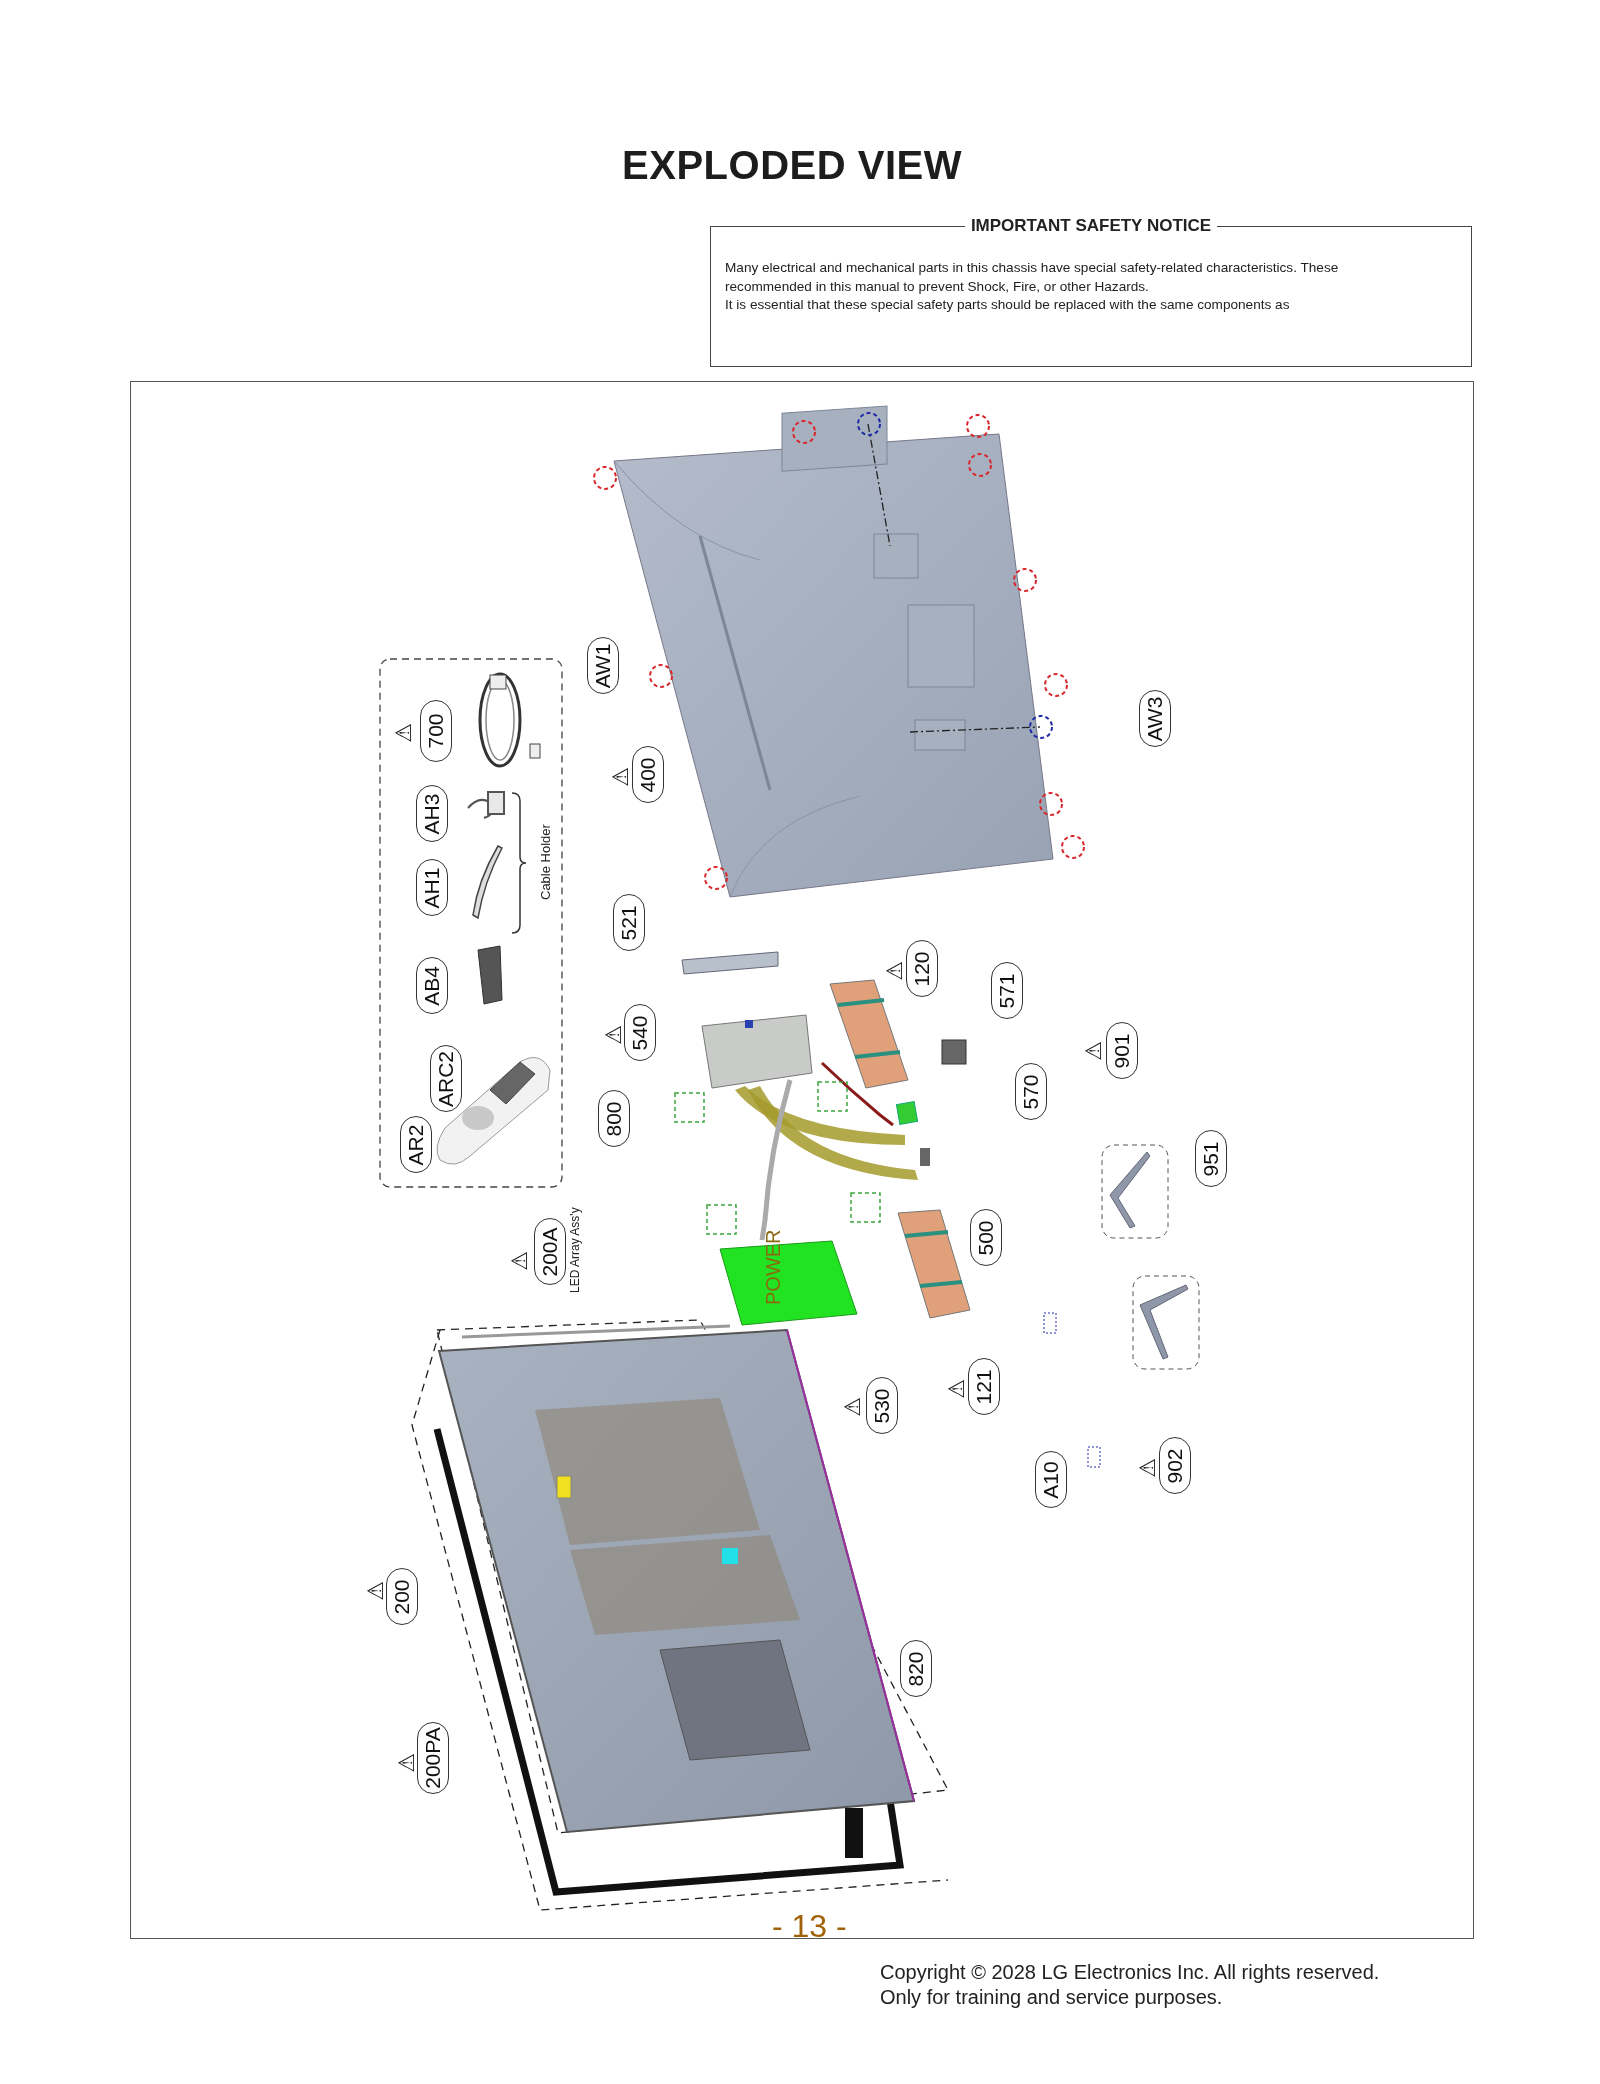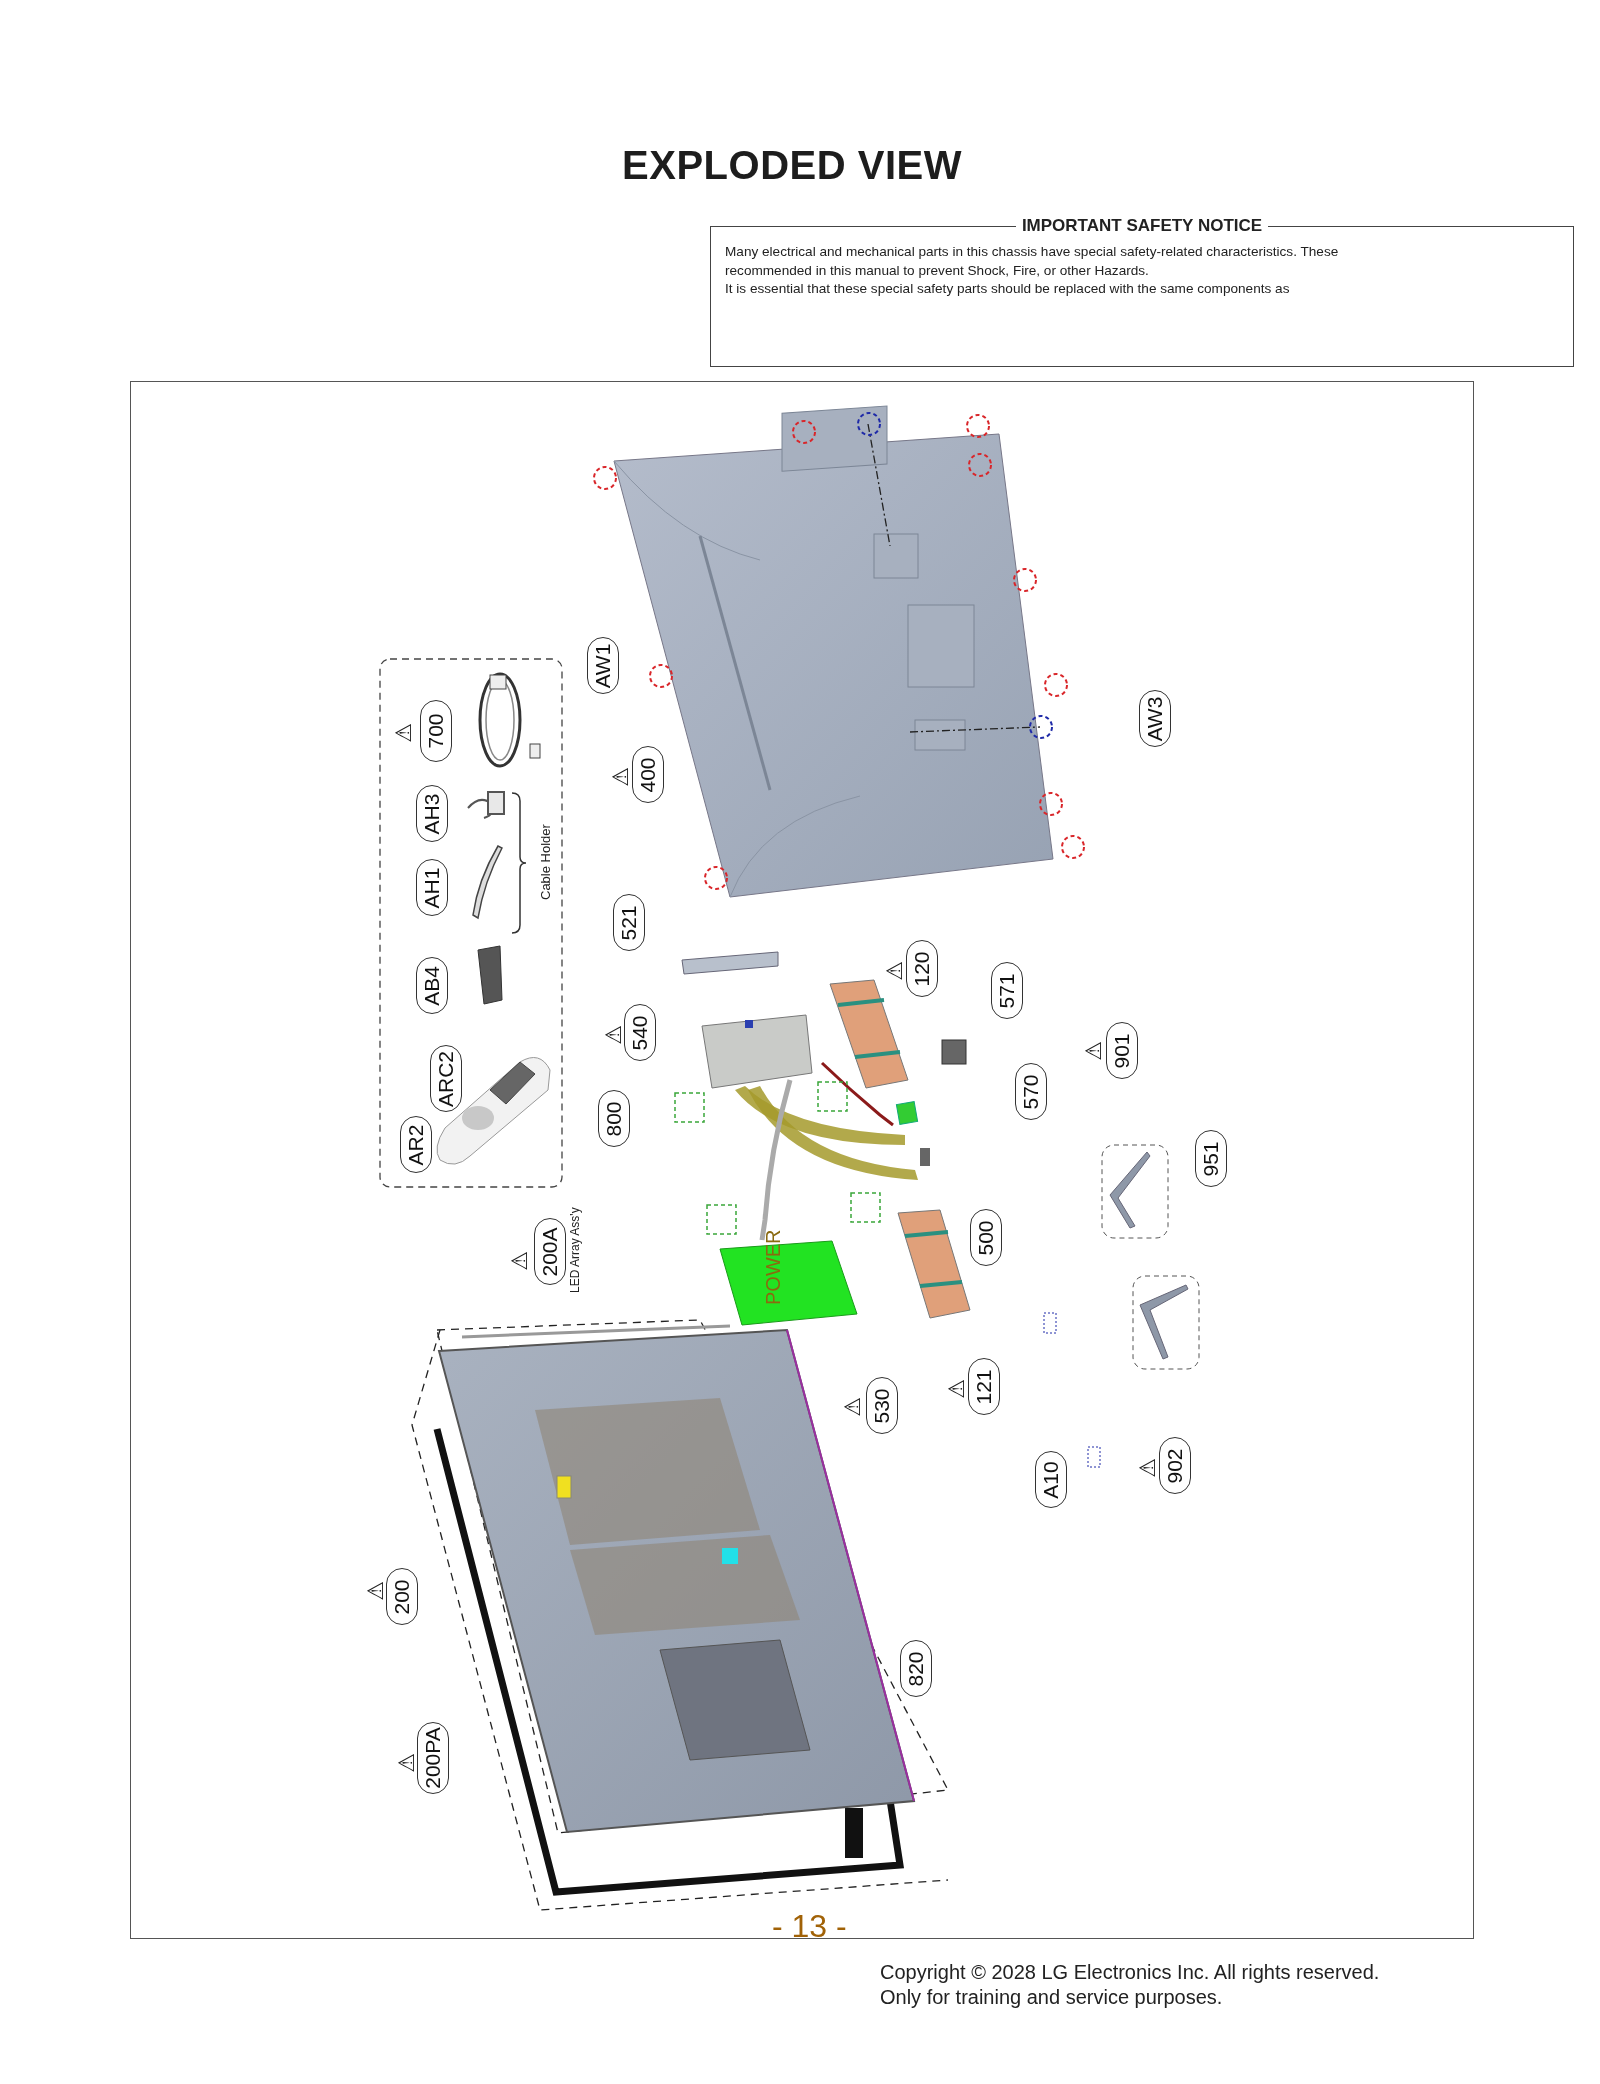--- a/index.html
+++ b/index.html
@@ -1,21 +1,21 @@
 <!DOCTYPE html>
 <html><head>
 <meta charset="utf-8">
 <style>
   html,body{margin:0;padding:0;background:#ffffff;}
   body{width:1600px;height:2084px;position:relative;font-family:"Liberation Sans",sans-serif;color:#222;overflow:hidden;}
   .title{position:absolute;left:0;width:1584px;top:143px;text-align:center;font-size:40px;font-weight:bold;letter-spacing:0.5px;color:#1d1d1d;}
-  .notice{position:absolute;left:710px;top:226px;width:864px;height:141px;border:1.5px solid #444;box-sizing:border-box;}
+  .notice{position:absolute;left:710px;top:226px;width:762px;height:141px;border:1.5px solid #444;box-sizing:border-box;}
   .notice-head{position:absolute;top:-11px;left:0;width:100%;text-align:center;}
   .notice-head span{background:#fff;padding:0 6px;font-weight:bold;font-size:17px;color:#222;}
-  .notice-body{position:absolute;left:14px;right:12px;top:16px;font-size:13.6px;line-height:18.5px;color:#222;text-align:justify;}
+  .notice-body{position:absolute;left:14px;right:12px;top:32px;font-size:13.6px;line-height:18.5px;color:#222;text-align:justify;}
   .notice-body p{margin:0;}
   .frame{position:absolute;left:130px;top:381px;width:1344px;height:1558px;border:1.5px solid #555;box-sizing:border-box;}
   svg.diagram{position:absolute;left:0;top:0;}
   .callout{position:absolute;border:1.3px solid #333;border-radius:18px;background:#fff;font-size:21px;color:#111;display:flex;align-items:center;justify-content:center;box-sizing:border-box;}
   .callout.v{width:32px;}
   .callout span{display:inline-block;transform:rotate(-90deg);white-space:nowrap;}
   .warn{position:absolute;font-size:22px;color:#222;transform:rotate(-90deg);line-height:1;}
   .vlabel{position:absolute;font-size:13px;color:#222;transform-origin:left top;transform:rotate(-90deg);white-space:nowrap;}
   .footer-page{position:absolute;left:772px;top:1908px;font-size:32px;color:#a16207;}
   .footer-copy{position:absolute;left:880px;top:1960px;font-size:20px;line-height:25px;color:#222;}

